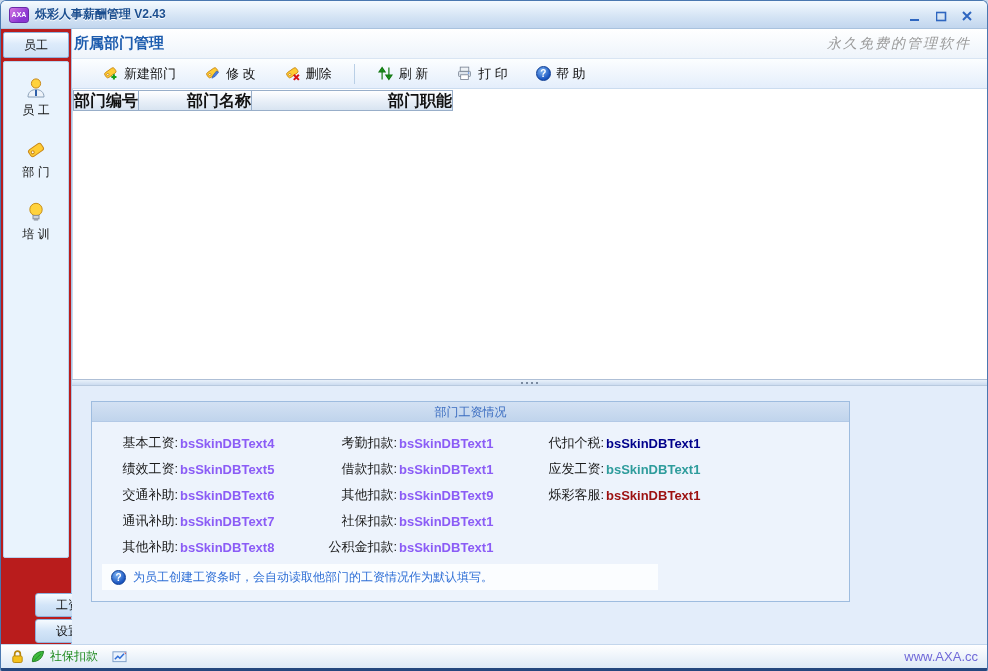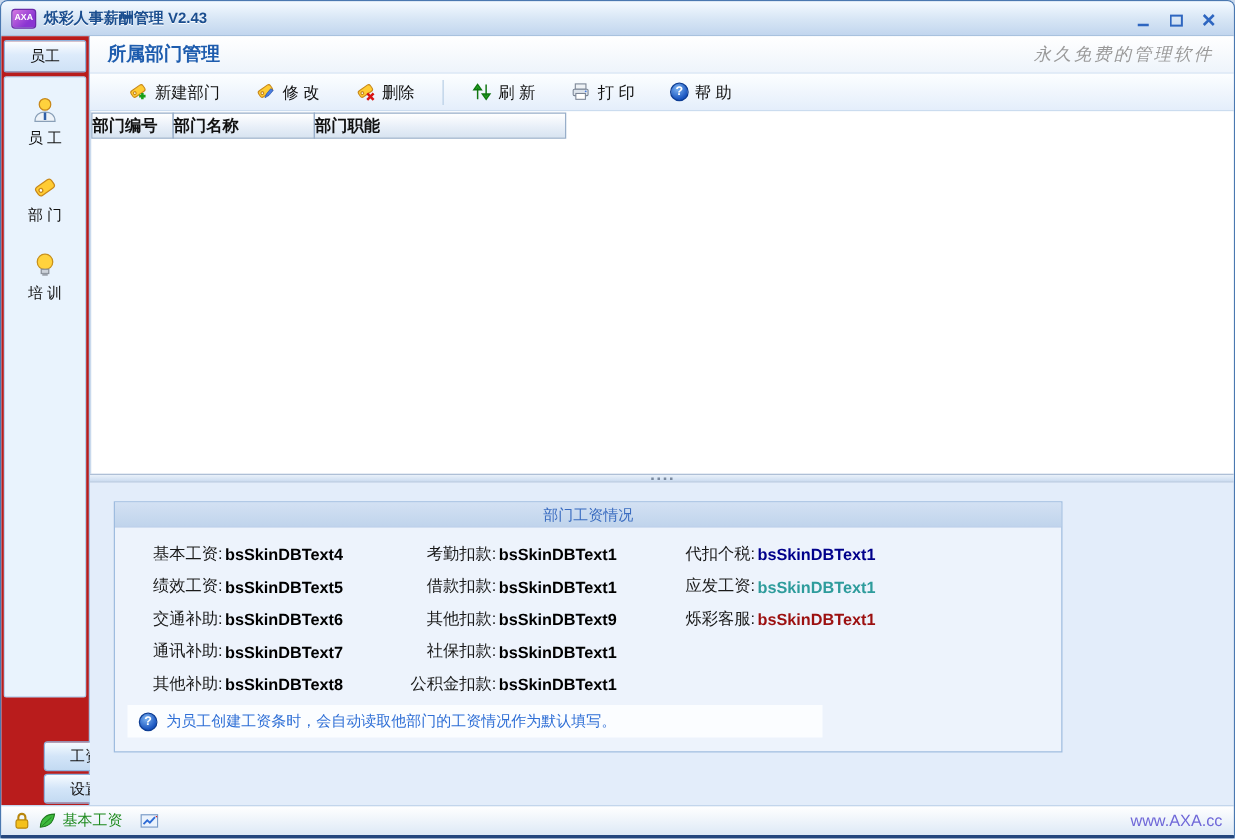--- a/index.html
+++ b/index.html
@@ -38,38 +38,38 @@
               border:1px solid #8fb2dd; border-radius:3px;
               font-size:12px; color:#111; display:flex; align-items:center; justify-content:center; cursor:pointer;margin-left:32px; }
   .side-btn.salary { top:564px; }
   .side-btn.settings { top:590px; }
 
   
   .main { position:absolute; left:71px; top:28px; right:0; bottom:24px; background:#e3edfa; }
   .header-strip { position:absolute; top:0; left:0; right:0; height:30px;
                   background:linear-gradient(#ffffff,#eef4fb); border-bottom:1px solid #d9e5f3;
                   display:flex; align-items:center; }
-  .page-title { margin-left:14px; font-size:15px; font-weight:bold; color:#1d5cae; }
+  .page-title { margin-left:2px; font-size:15px; font-weight:bold; color:#1d5cae; }
   .watermark { margin-left:auto; margin-right:16px; font-family:"DejaVu Serif","Liberation Serif",serif;
                font-style:italic; font-size:14px; color:#9a9a9a; letter-spacing:2px; }
 
   .toolbar { position:absolute; top:30px; left:0; right:0; height:30px;
              background:linear-gradient(#fcfeff,#e4eefb); border-bottom:1px solid #cbdcef;
              display:flex; align-items:center; padding-left:16px; }
   .tb-btn { display:flex; align-items:center; gap:5px; padding:3px 13px; font-size:13px; color:#111;
             border:1px solid transparent; border-radius:2px; cursor:pointer; white-space:nowrap; }
   .tb-sep { width:1px; height:20px; background:#b9cfe6; margin:0 8px; }
   .tb-ico { width:17px; height:17px; }
   .help-ball { width:15px; height:15px; border-radius:50%;
                background:radial-gradient(circle at 5px 4px,#7db4f2,#1a55c0 70%);
                color:#fff; font-size:10px; font-weight:bold; display:flex; align-items:center; justify-content:center;
                border:1px solid #0d3d94; }
 
   .grid-header { position:absolute; top:61px; left:1px; display:flex; }
-  .grid-cell { height:21px; line-height:19px; text-align:left; font-size:13px; font-weight:bold; color:#111;
+  .grid-cell { height:21px; line-height:19px; text-align:right; font-size:16px; font-weight:bold; color:#111;
                background:linear-gradient(#ffffff,#e8eff8 55%,#d8e4f1);
                border:1px solid #98aec9; margin-left:-1px; cursor:pointer; }
   .grid-cell.c1 { width:66px; margin-left:0; }
   .grid-cell.c2 { width:114px; }
   .grid-cell.c3 { width:202px; }
 
   .content-white { position:absolute; top:60px; left:0; right:0; height:290px; background:#fff;
                    border-left:1px solid #c9d9ec; }
   .splitter { position:absolute; top:350px; left:0; right:0; height:7px;
               background:linear-gradient(#e9f1fa,#ccdcf0); border-top:1px solid #aebfd6; border-bottom:1px solid #b9cadf;
@@ -77,21 +77,21 @@
   .splitter i { width:2px; height:2px; background:#7a8aa0; display:block; }
 
   
   .panel { position:absolute; top:372px; left:19px; width:759px; height:201px;
            background:#edf3fc; border:1px solid #9ebcdf; }
   .panel-header { height:20px; line-height:20px; text-align:center; font-size:12px; color:#3a6cc0;
                   background:linear-gradient(#d3e1f3,#c0d4ec); border-bottom:1px solid #b3c9e6; }
   .pcol { position:absolute; top:28px; }
   .prow { height:26px; display:flex; align-items:center; }
   .plabel { display:inline-block; text-align:right; font-size:13px; color:#1a1a1a; white-space:nowrap; }
-  .pvalue { display:inline-block; font-size:13px; font-weight:bold; color:#000000; white-space:nowrap;
+  .pvalue { display:inline-block; font-size:13px; font-weight:bold; color:#8b5cf6; white-space:nowrap;
             overflow:hidden; }
   .pcol.c1 { left:8px; }  .pcol.c1 .plabel { width:78px; } .pcol.c1 .pvalue { width:130px; margin-left:2px; }
   .pcol.c2 { left:215px; } .pcol.c2 .plabel { width:90px; } .pcol.c2 .pvalue { width:118px; margin-left:2px; }
   .pcol.c3 { left:446px; } .pcol.c3 .plabel { width:66px; } .pcol.c3 .pvalue { width:102px; margin-left:2px; }
 
   .tip { position:absolute; left:10px; top:162px; width:556px; height:26px; background:#fbfdff;
          display:flex; align-items:center; padding-left:9px; }
   .tip-ball { width:15px; height:15px; border-radius:50%; flex:0 0 15px;
               background:radial-gradient(circle at 5px 4px,#7db4f2,#1a55c0 70%);
               color:#fff; font-size:10px; font-weight:bold; display:flex; align-items:center; justify-content:center;
@@ -338,21 +338,21 @@
         <path d="M5 8 V5.2 a3 3 0 0 1 6 0 V8" fill="none" stroke="#b8860b" stroke-width="1.8"></path>
         <rect x="3" y="7.4" width="10" height="7" rx="1.5" fill="#f4c11c" stroke="#b8860b"></rect>
       </svg>
     </span>
     <span class="sb-ico">
       <svg viewBox="0 0 16 16" width="15" height="15">
         <path d="M2.5 13.5 C2.5 6 8 2.5 14.5 2.5 C13.5 10.5 8 13.5 2.5 13.5 z" fill="#3dbb3d" stroke="#1e7a1e"></path>
         <path d="M4 12.5 C7 9.5 9.5 7.5 12 5" fill="none" stroke="#1e7a1e" stroke-width="0.8"></path>
       </svg>
     </span>
-    <span class="sb-service">基本工资</span>
+    <span class="sb-service">社保扣款</span>
     <span class="sb-ico">
       <svg viewBox="0 0 16 16" width="15" height="15">
         <rect x="1" y="3" width="14" height="10.5" fill="#eaf2fc" stroke="#7a9cc8"></rect>
         <path d="M3 11 l3.2-3.2 2.2 2 4.4-4.8" stroke="#2e6cd6" fill="none" stroke-width="1.6"></path>
         <path d="M13 4 l1.6 0 0 1.6 z" fill="#d81414"></path>
       </svg>
     </span>
     <span class="sb-promo">办公用品特价抢购！</span>
     <span class="sb-url">www.AXA.cc</span>
   </div>

